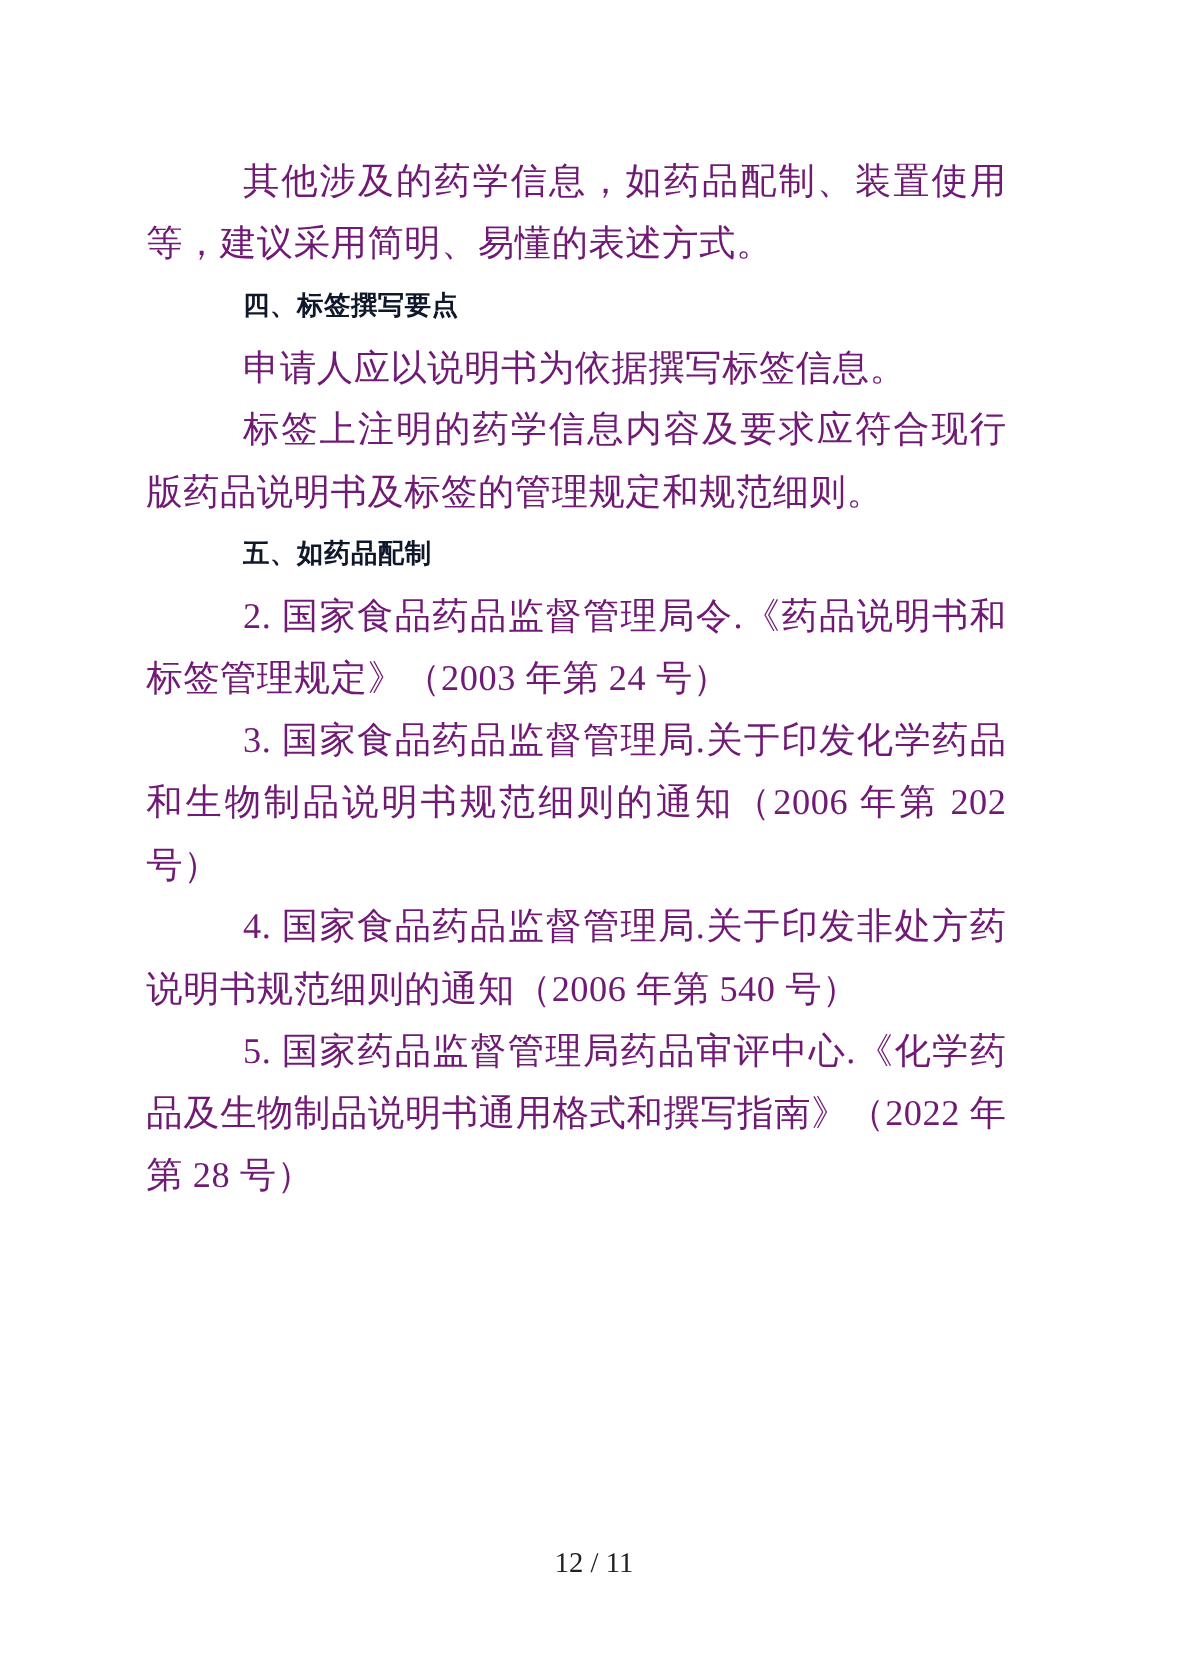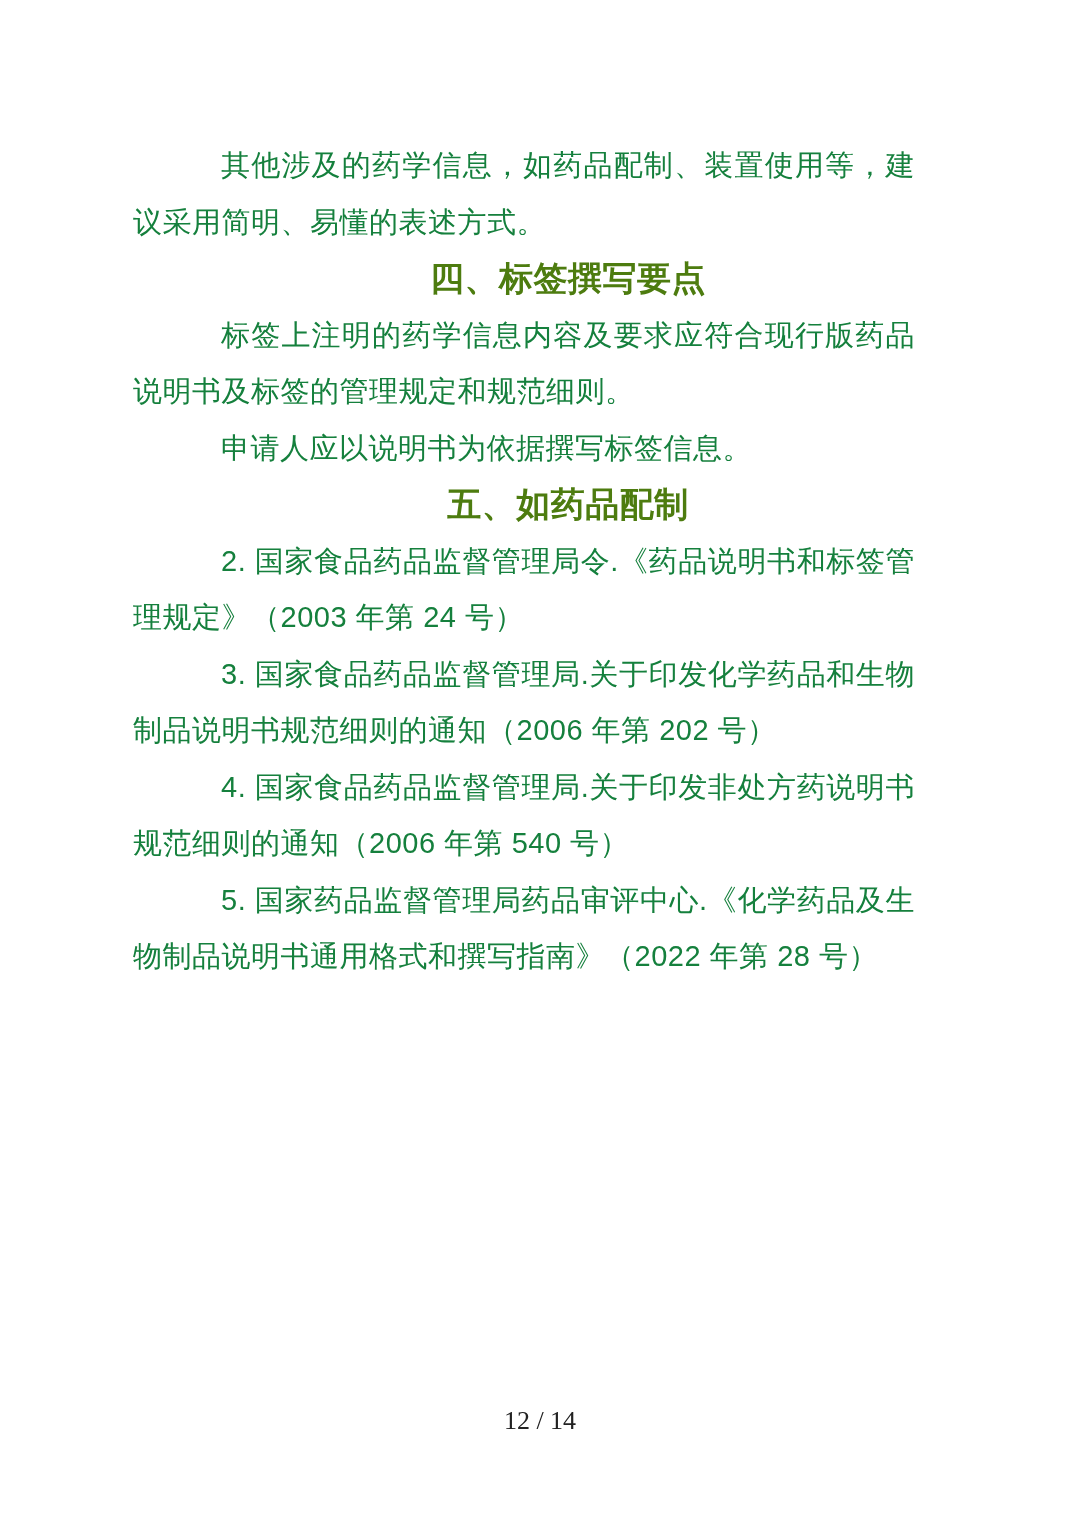--- a/index.html
+++ b/index.html
@@ -13,36 +13,36 @@
     font-family: "Liberation Serif", "DejaVu Serif", serif;
   }
   .content {
     position: absolute;
     left: 133px;
     top: 137px;
     width: 782px;
   }
   .para {
     margin: 0;
-    font-size: 29px;
+    font-size: 33px;
     line-height: 56.5px;
-    color: #15803d;
+    color: #701a75;
     text-align: justify;
     text-justify: inter-character;
     text-indent: 88px;
-    font-family: Liberation Sans, sans-serif;
+    font-family: Liberation Serif, serif;
     letter-spacing: 0.5px;
   }
   .heading {
     margin: 0;
-    font-size: 34px;
+    font-size: 24px;
     line-height: 56.5px;
-    color: #4d7c0f;
+    color: #0f172a;
     font-weight: bold;
-    text-align: center;
+    text-align: left;
     text-indent: 88px;
     font-family: "Liberation Sans", "DejaVu Sans", sans-serif;
     letter-spacing: 0.5px;
   }
   .footer {
     position: absolute;
     left: 0;
     top: 1406px;
     width: 100%;
     text-align: center;
@@ -51,22 +51,22 @@
     font-family: "Liberation Serif", "DejaVu Serif", serif;
   }
 </style>
 </head>
 <body>
 
 <div class="page">
   <div class="content">
     <p class="para">其他涉及的药学信息，如药品配制、装置使用等，建议采用简明、易懂的表述方式。</p>
     <p class="heading">四、标签撰写要点</p>
+    <p class="para">申请人应以说明书为依据撰写标签信息。</p>
     <p class="para">标签上注明的药学信息内容及要求应符合现行版药品说明书及标签的管理规定和规范细则。</p>
-    <p class="para">申请人应以说明书为依据撰写标签信息。</p>
     <p class="heading">五、如药品配制</p>
     <p class="para">2. 国家食品药品监督管理局令.《药品说明书和标签管理规定》（2003 年第 24 号）</p>
     <p class="para">3. 国家食品药品监督管理局.关于印发化学药品和生物制品说明书规范细则的通知（2006 年第 202 号）</p>
     <p class="para">4. 国家食品药品监督管理局.关于印发非处方药说明书规范细则的通知（2006 年第 540 号）</p>
     <p class="para">5. 国家药品监督管理局药品审评中心.《化学药品及生物制品说明书通用格式和撰写指南》（2022 年第 28 号）</p>
   </div>
-  <div class="footer">12 / 14</div>
+  <div class="footer">12 / 11</div>
 </div>
 
 </body></html>

